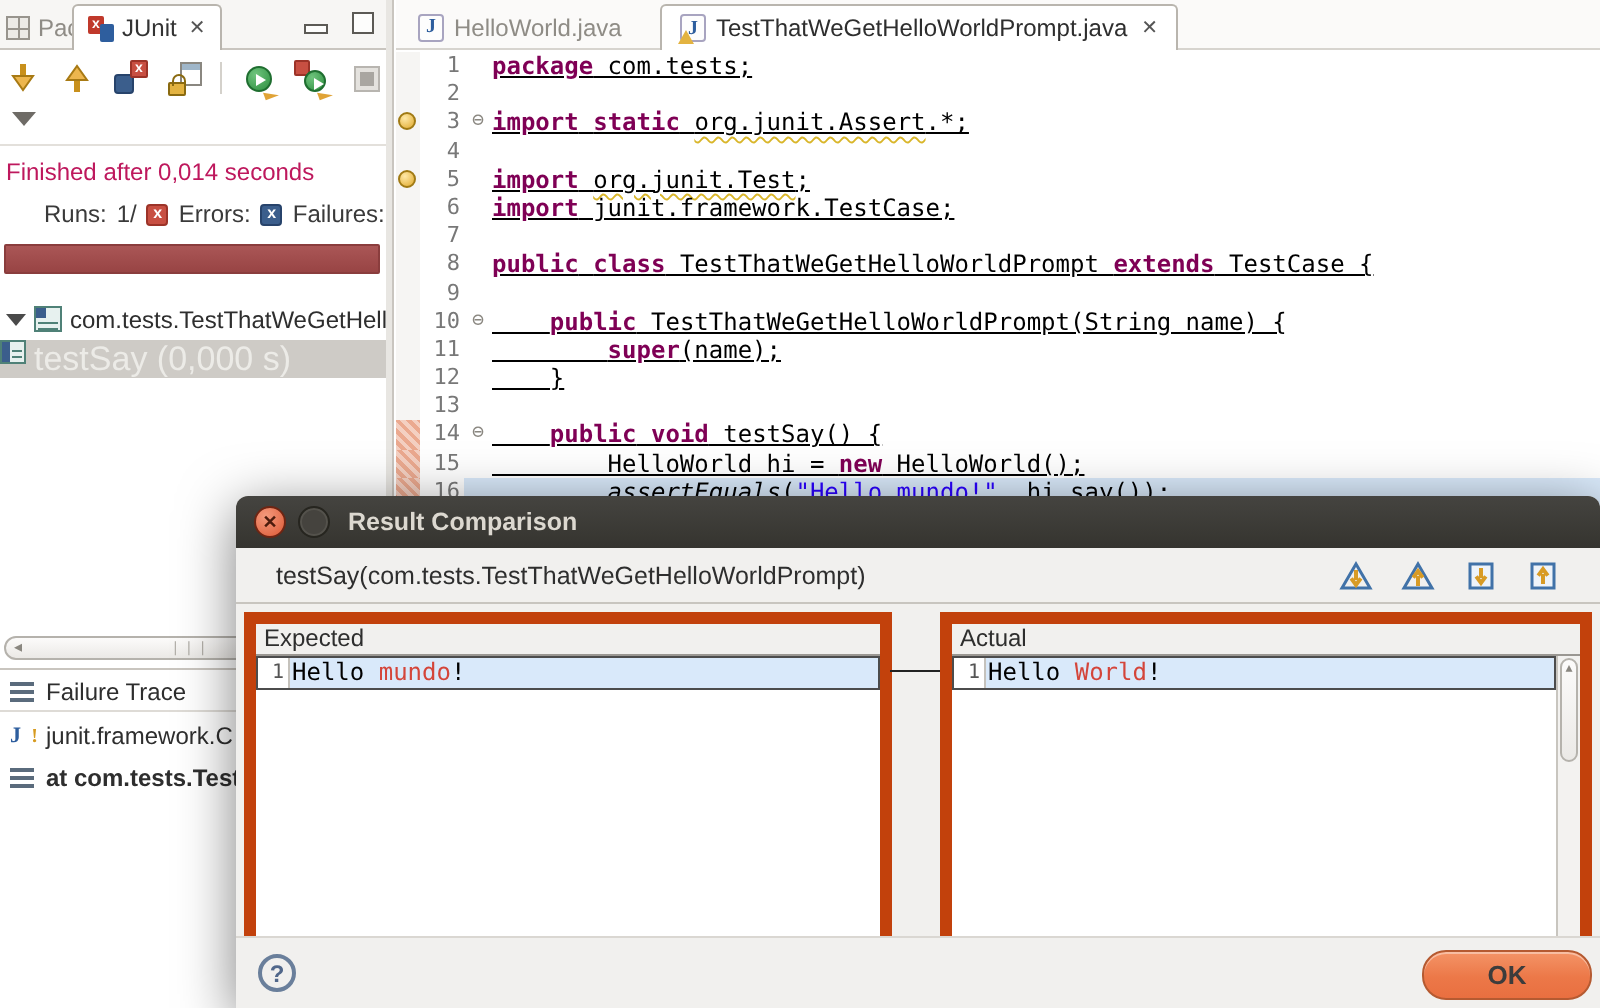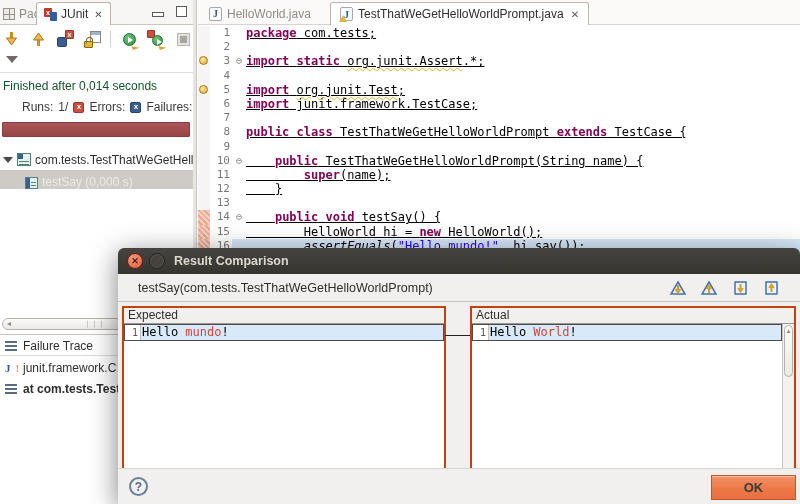--- a/index.html
+++ b/index.html
@@ -17,30 +17,30 @@
   .tab-close { font-size:10px; color:#555; margin-left:2px; cursor:pointer; }
   .winbtns { position:absolute; right:6px; top:6px; display:flex; gap:12px; }
   .btn-min { width:12px; height:5px; border:1px solid #5c5a55; margin-top:6px; background:#fdfdfc; }
   .btn-max { width:11px; height:11px; border:1px solid #5c5a55; background:#fdfdfc; }
 
   .lp-toolbar { position:absolute; left:2px; top:28px; height:22px; display:flex; align-items:center; gap:9px; }
   .tb-ico { width:18px; height:18px; position:relative; display:flex; align-items:center; justify-content:center; }
   .tb-sep { width:1px; height:16px; background:#d4d1cb; }
   .viewmenu { position:absolute; left:6px; top:56px; width:0; height:0; border-left:6px solid transparent; border-right:6px solid transparent; border-top:7px solid #6e6b66; }
   .lp-sep { position:absolute; left:0; top:72px; width:193px; height:1px; background:#e3e0db; }
-  .lp-status { position:absolute; left:3px; top:79px; font-size:12px; color:#14532d; white-space:nowrap; }
+  .lp-status { position:absolute; left:3px; top:79px; font-size:12px; color:#be185d; white-space:nowrap; }
   .counts { position:absolute; left:4px; top:100px; display:flex; align-items:center; gap:5px; font-size:12px; color:#3a3a3a; white-space:nowrap;margin-left:18px; }
   .badge { width:11px; height:11px; border-radius:2px; color:#fff; font-size:8px; font-weight:bold; display:flex; align-items:center; justify-content:center; line-height:1; }
   .badge.err { background:#c84f42; border:1px solid #9c3328; }
   .badge.fail { background:#3b5e8c; border:1px solid #27436b; }
   .failure-bar { position:absolute; left:2px; top:122px; width:188px; height:15px; background:linear-gradient(#aa5656,#984444); border:1px solid #8a3d3d; border-radius:1px; }
 
   .tree-suite { position:absolute; left:0; top:150px; width:193px; height:19px; display:flex; align-items:center; gap:4px; font-size:12px; color:#2e2e2e; white-space:nowrap; overflow:hidden; padding-left:3px; }
   .caret { width:0; height:0; border-left:5px solid transparent; border-right:5px solid transparent; border-top:6px solid #4a4a4a; }
-  .tree-test { position:absolute; left:0; top:170px; width:193px; height:19px; display:flex; align-items:flex-end; gap:4px; font-size:12px; color:#ecebe7; background:#cecbc6; white-space:nowrap; overflow:hidden; padding-left:25px; }
+  .tree-test { position:absolute; left:0; top:170px; width:193px; height:19px; display:flex; align-items:flex-start; gap:4px; font-size:17px; color:#ecebe7; background:#cecbc6; white-space:nowrap; overflow:hidden; }
   .suite-ico { width:14px; height:13px; background:#e7f1ef; border:1px solid #4f8177; position:relative; flex:none; }
   .suite-ico:before { content:""; position:absolute; left:0; top:0; width:5px; height:5px; background:#3b5e8c; }
   .suite-ico:after { content:""; position:absolute; left:1px; right:1px; top:7px; height:1px; background:#4f8177; box-shadow:0 3px 0 #4f8177; }
   .test-ico { width:13px; height:12px; background:#e7f1ef; border:1px solid #4f8177; position:relative; flex:none; }
   .test-ico:before { content:""; position:absolute; left:0; top:0; bottom:0; width:4px; background:#3b5e8c; }
   .test-ico:after { content:""; position:absolute; left:5px; right:1px; top:4px; height:1px; background:#4f8177; box-shadow:0 3px 0 #4f8177; }
 
   .lp-hscroll { position:absolute; left:2px; top:318px; width:186px; height:12px; border:1px solid #b5b2ac; border-radius:6px; background:linear-gradient(#fcfbfa,#ebe9e6); display:flex; align-items:center; }
   .scroll-arrow { font-size:8px; color:#8a8780; padding:0 4px; line-height:1; }
   .scroll-grip { margin:0 auto; font-size:7px; color:#b0ada7; letter-spacing:1px; }
@@ -86,40 +86,40 @@
   .tb-close { position:absolute; left:9px; top:5px; width:16px; height:16px; border-radius:50%; background:radial-gradient(circle at 35% 30%, #f49a7d, #dd5a36); border:1px solid #6e2513; color:#4d1b0c; font-size:9px; font-weight:bold; display:flex; align-items:center; justify-content:center; cursor:pointer; }
   .tb-aux { position:absolute; left:31px; top:5px; width:16px; height:16px; border-radius:50%; background:#45433e; border:1px solid #26251f; box-shadow:inset 0 0 0 1px #54524c; cursor:pointer; }
   .dlg-title { margin-left:56px; font-size:12.5px; font-weight:bold; color:#dcd8d0; }
 
   .dlg-header { position:absolute; left:0; top:26px; width:682px; height:28px; border-bottom:1px solid #c8c5bf; display:flex; align-items:center; padding:0 20px; }
   .dlg-header-text { font-size:12.5px; color:#2e2e2e; }
   .dlg-header-icons { margin-left:auto; display:flex; gap:13px; align-items:center; }
   .hdr-ico { width:18px; height:16px; display:flex; align-items:center; justify-content:center; cursor:pointer; }
 
   .compare { position:absolute; left:0; top:54px; width:682px; height:166px; }
-  .pane { position:absolute; top:4px; height:184px; border:2px solid #c2410c; background:#fff; }
+  .pane { position:absolute; top:4px; height:184px; border:6px solid #c2410c; background:#fff; }
   .pane-expected { left:4px; width:324px; }
   .pane-actual { left:352px; width:326px; }
   .pane-header { height:16px; background:#f1f0ee; border-bottom:1px solid #9a9792; font-size:12px; color:#2e2e2e; padding:0 4px; line-height:15px; }
   .pane-body { position:relative; height:128px; background:#fff; font-family:"DejaVu Sans Mono", monospace; font-size:12px; }
   .diff-row { position:absolute; left:0; top:0; height:17px; display:flex; border:1px solid #4c4c4c; background:#fff; }
   .pane-expected .diff-row { right:0; }
   .pane-actual .diff-row { right:12px; }
   .diff-num { flex:none; width:16px; background:#fff; border-right:1px solid #c5c2bc; color:#555; font-size:10px; text-align:right; padding-right:2px; line-height:15px; }
   .diff-text { flex:1; background:#d9e9fa; line-height:15px; padding-left:1px; white-space:pre; }
   .diff-red { color:#d4453a; }
   .connector { position:absolute; left:327px; top:33px; width:26px; height:1px; background:#222; }
   .vscroll { position:absolute; right:0; top:16px; bottom:13px; width:12px; background:#f3f2f0; border-left:1px solid #c8c5bf; }
   .vthumb { position:absolute; left:1px; top:1px; width:9px; height:52px; border:1px solid #b5b2ac; border-radius:5px; background:linear-gradient(#fcfbfa,#ebe9e6); text-align:center; font-size:7px; color:#8a8780; line-height:10px; }
   .hscroll { position:absolute; left:0; right:0; bottom:0; height:13px; background:#f1f0ee; border-top:1px solid #c8c5bf; display:flex; align-items:center; padding:0 1px; }
   .hpill { flex:1; height:10px; border:1px solid #b5b2ac; border-radius:5px; background:linear-gradient(#fcfbfa,#ebe9e6); display:flex; align-items:center; }
 
   .dlg-bottom { position:absolute; left:0; right:0; bottom:0; height:36px; border-top:1px solid #dad7d2; background:#f1f0ee; }
   .help-btn { position:absolute; left:11px; top:8px; width:19px; height:19px; border-radius:50%; border:2px solid #6a7f9b; color:#51678a; font-size:12px; font-weight:bold; display:flex; align-items:center; justify-content:center; background:#f1f0ee; cursor:pointer; }
-  .ok-btn { position:absolute; right:4px; top:6px; width:85px; height:25px; border:1px solid #b55a31; border-radius:0; background:linear-gradient(#f49467,#ec7848 55%,#e96f40); color:#3c3c3c; font-size:13px; font-weight:bold; display:flex; align-items:center; justify-content:center; cursor:pointer; box-shadow:inset 0 1px 0 rgba(255,255,255,.4); }
+  .ok-btn { position:absolute; right:4px; top:6px; width:85px; height:25px; border:1px solid #b55a31; border-radius:12px; background:linear-gradient(#f49467,#ec7848 55%,#e96f40); color:#3c3c3c; font-size:13px; font-weight:bold; display:flex; align-items:center; justify-content:center; cursor:pointer; box-shadow:inset 0 1px 0 rgba(255,255,255,.4); }
 
   
   .ico-sq-blue { position:absolute; left:1px; bottom:1px; width:10px; height:10px; background:#3b5e8c; border-radius:2px; border:1px solid #27436b; }
   .ico-sq-red { position:absolute; right:0; top:0; width:9px; height:9px; background:#c84f42; border:1px solid #9c3328; border-radius:1px; color:#fff; font-size:7px; font-weight:bold; line-height:7px; text-align:center; }
   .ico-win { position:absolute; right:0; top:1px; width:11px; height:12px; background:#fff; border:1px solid #8a8780; }
   .ico-win:before { content:""; position:absolute; left:0; right:0; top:0; height:3px; background:#9fb6c9; }
   .ico-lock { position:absolute; left:1px; bottom:0; width:9px; height:7px; background:#e3b341; border:1px solid #8a6a10; border-radius:1px; }
   .ico-lock:before { content:""; position:absolute; left:1px; top:-5px; width:5px; height:5px; border:1.5px solid #8a6a10; border-bottom:none; border-radius:4px 4px 0 0; }
   .ico-play { width:13px; height:13px; border-radius:50%; background:radial-gradient(circle at 35% 30%, #6fc47d, #2e8f40); border:1px solid #1f6e30; position:relative; }
   .ico-play:before { content:""; position:absolute; left:4px; top:3px; width:0; height:0; border-top:3.5px solid transparent; border-bottom:3.5px solid transparent; border-left:5px solid #fff; }

